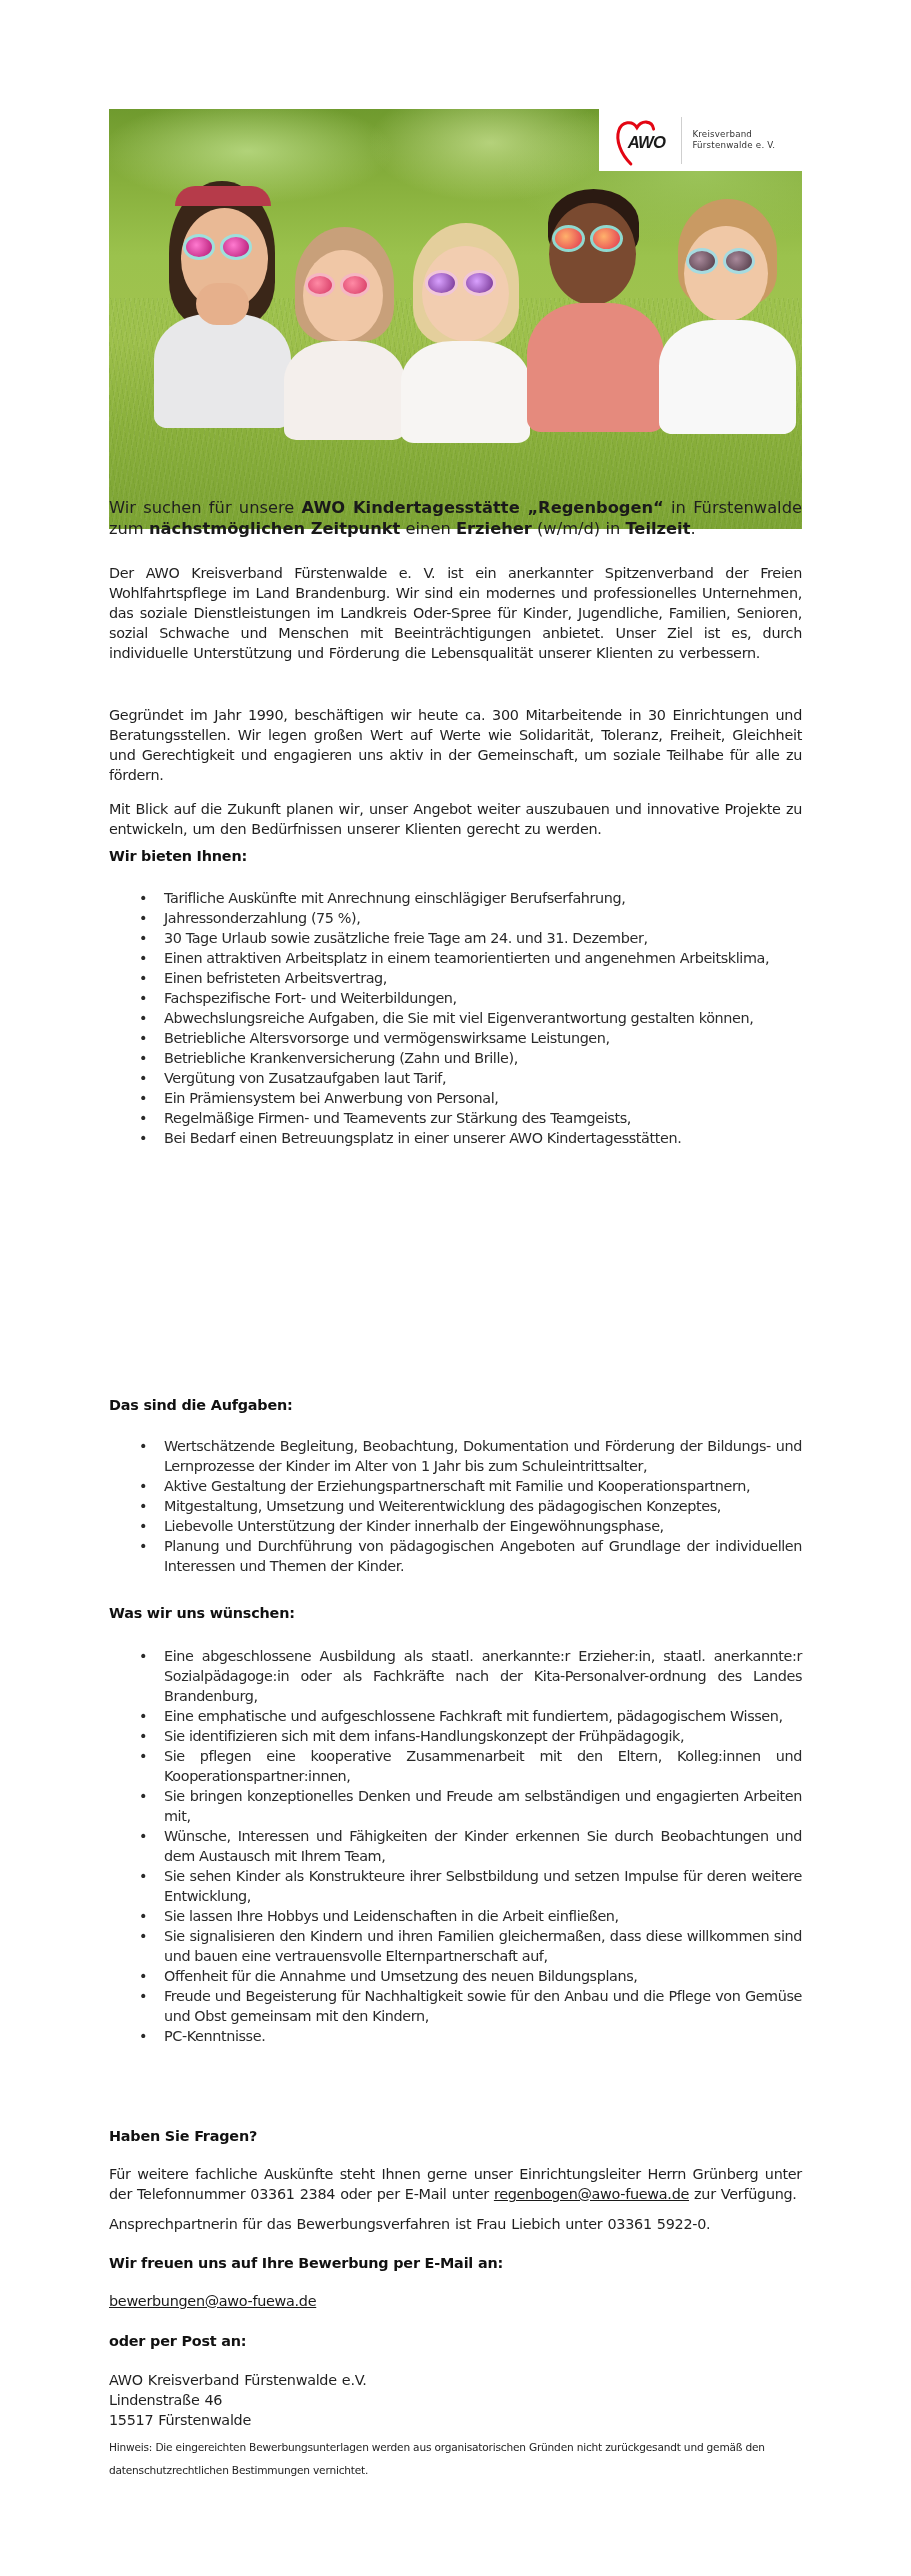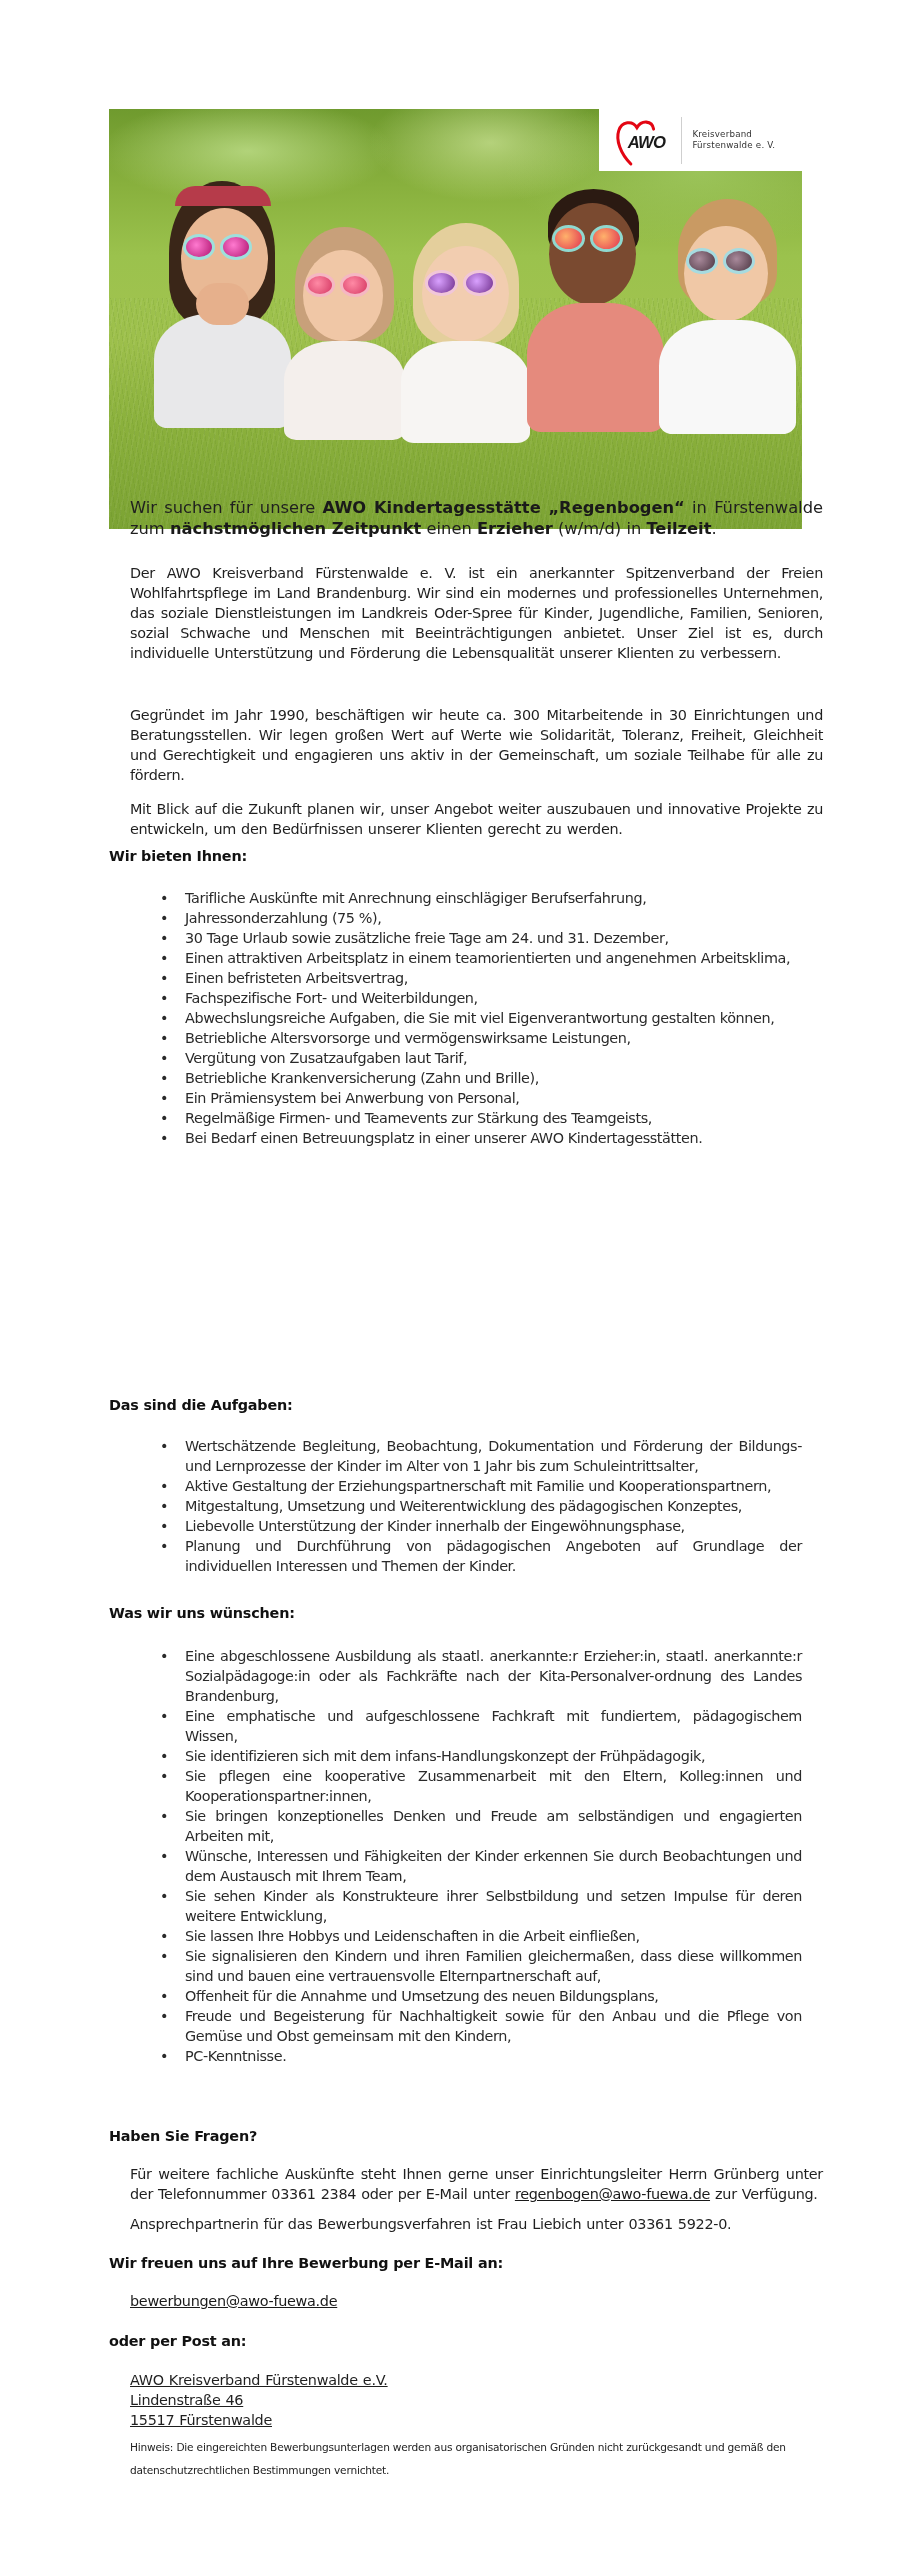--- a/index.html
+++ b/index.html
@@ -68,42 +68,42 @@
       font-family: "Liberation Sans", sans-serif;
       font-weight: bold; font-style: italic;
       font-size: 16.7px; color: #1a1a1a; letter-spacing: -0.8px;
     }
     .logo-divider { width: 0.8px; height: 47px; background: #cfcfcf; margin: 0 10.6px 0 6px; }
     .logo-text {
       font-family: "DejaVu Sans", sans-serif;
       font-size: 8.7px; line-height: 10.6px; color: #333;
       letter-spacing: 0.2px;
     }
-    p, li { font-size: 14.4px; line-height: 20px; text-align: justify; margin-left: 21px; }
+    p, li { font-size: 14.4px; line-height: 20px; text-align: justify; }
     .intro {
       position: absolute; top: 497px; left: 109px; width: 693px;
       font-size: 16.3px; line-height: 21px; text-align: justify;
     }
     .intro b { font-weight: bold; color: #1a1a1a; }
     .body-text { color: #1f1f1f; letter-spacing: -0.3px; word-spacing: 0.8px; }
     .section-heading {
       font-weight: bold; font-size: 14.4px; line-height: 20px; color: #111;
       letter-spacing: -0.2px;
     }
     ul.bullets { list-style: none; padding-left: 0; }
     ul.bullets li {
       position: relative; padding-left: 55px; color: #2a2a2a;
       letter-spacing: -0.4px;
     }
     ul.bullets li::before {
       content: "•"; position: absolute; left: 30px; top: 0; color: #2a2a2a;
       font-size: 14.4px;
     }
     .link { color: #1a1a1a; text-decoration: underline; }
-    .address p { text-align: left; line-height: 20px; text-decoration: underline; }
+    .address p { text-align: left; line-height: 20px; }
     .note {
       font-size: 10.6px; line-height: 23px; color: #222; text-align: left;
       letter-spacing: -0.2px;
     }
     .abs { position: absolute; left: 109px; width: 693px; }
   </style>
 </head>
 <body>
 
 <div class="page">
@@ -189,22 +189,22 @@
 <h2 class="abs section-heading" style="top:846px;">Wir bieten Ihnen:</h2>
 <ul class="abs bullets" style="top:888px;">
   <li>Tarifliche Auskünfte mit Anrechnung einschlägiger Berufserfahrung,</li>
   <li>Jahressonderzahlung (75 %),</li>
   <li>30 Tage Urlaub sowie zusätzliche freie Tage am 24. und 31. Dezember,</li>
   <li>Einen attraktiven Arbeitsplatz in einem teamorientierten und angenehmen Arbeitsklima,</li>
   <li>Einen befristeten Arbeitsvertrag,</li>
   <li>Fachspezifische Fort- und Weiterbildungen,</li>
   <li>Abwechslungsreiche Aufgaben, die Sie mit viel Eigenverantwortung gestalten können,</li>
   <li>Betriebliche Altersvorsorge und vermögenswirksame Leistungen,</li>
+  <li>Betriebliche Krankenversicherung (Zahn und Brille),</li>
   <li>Vergütung von Zusatzaufgaben laut Tarif,</li>
-  <li>Betriebliche Krankenversicherung (Zahn und Brille),</li>
   <li>Ein Prämiensystem bei Anwerbung von Personal,</li>
   <li>Regelmäßige Firmen- und Teamevents zur Stärkung des Teamgeists,</li>
   <li>Bei Bedarf einen Betreuungsplatz in einer unserer AWO Kindertagesstätten.</li>
 </ul>
 
 <h2 class="abs section-heading" style="top:1395px;">Das sind die Aufgaben:</h2>
 <ul class="abs bullets" style="top:1436px;">
   <li>Wertschätzende Begleitung, Beobachtung, Dokumentation und Förderung der Bildungs- und Lernprozesse der Kinder im Alter von 1 Jahr bis zum Schuleintrittsalter,</li>
   <li>Aktive Gestaltung der Erziehungspartnerschaft mit Familie und Kooperationspartnern,</li>
   <li>Mitgestaltung, Umsetzung und Weiterentwicklung des pädagogischen Konzeptes,</li>

